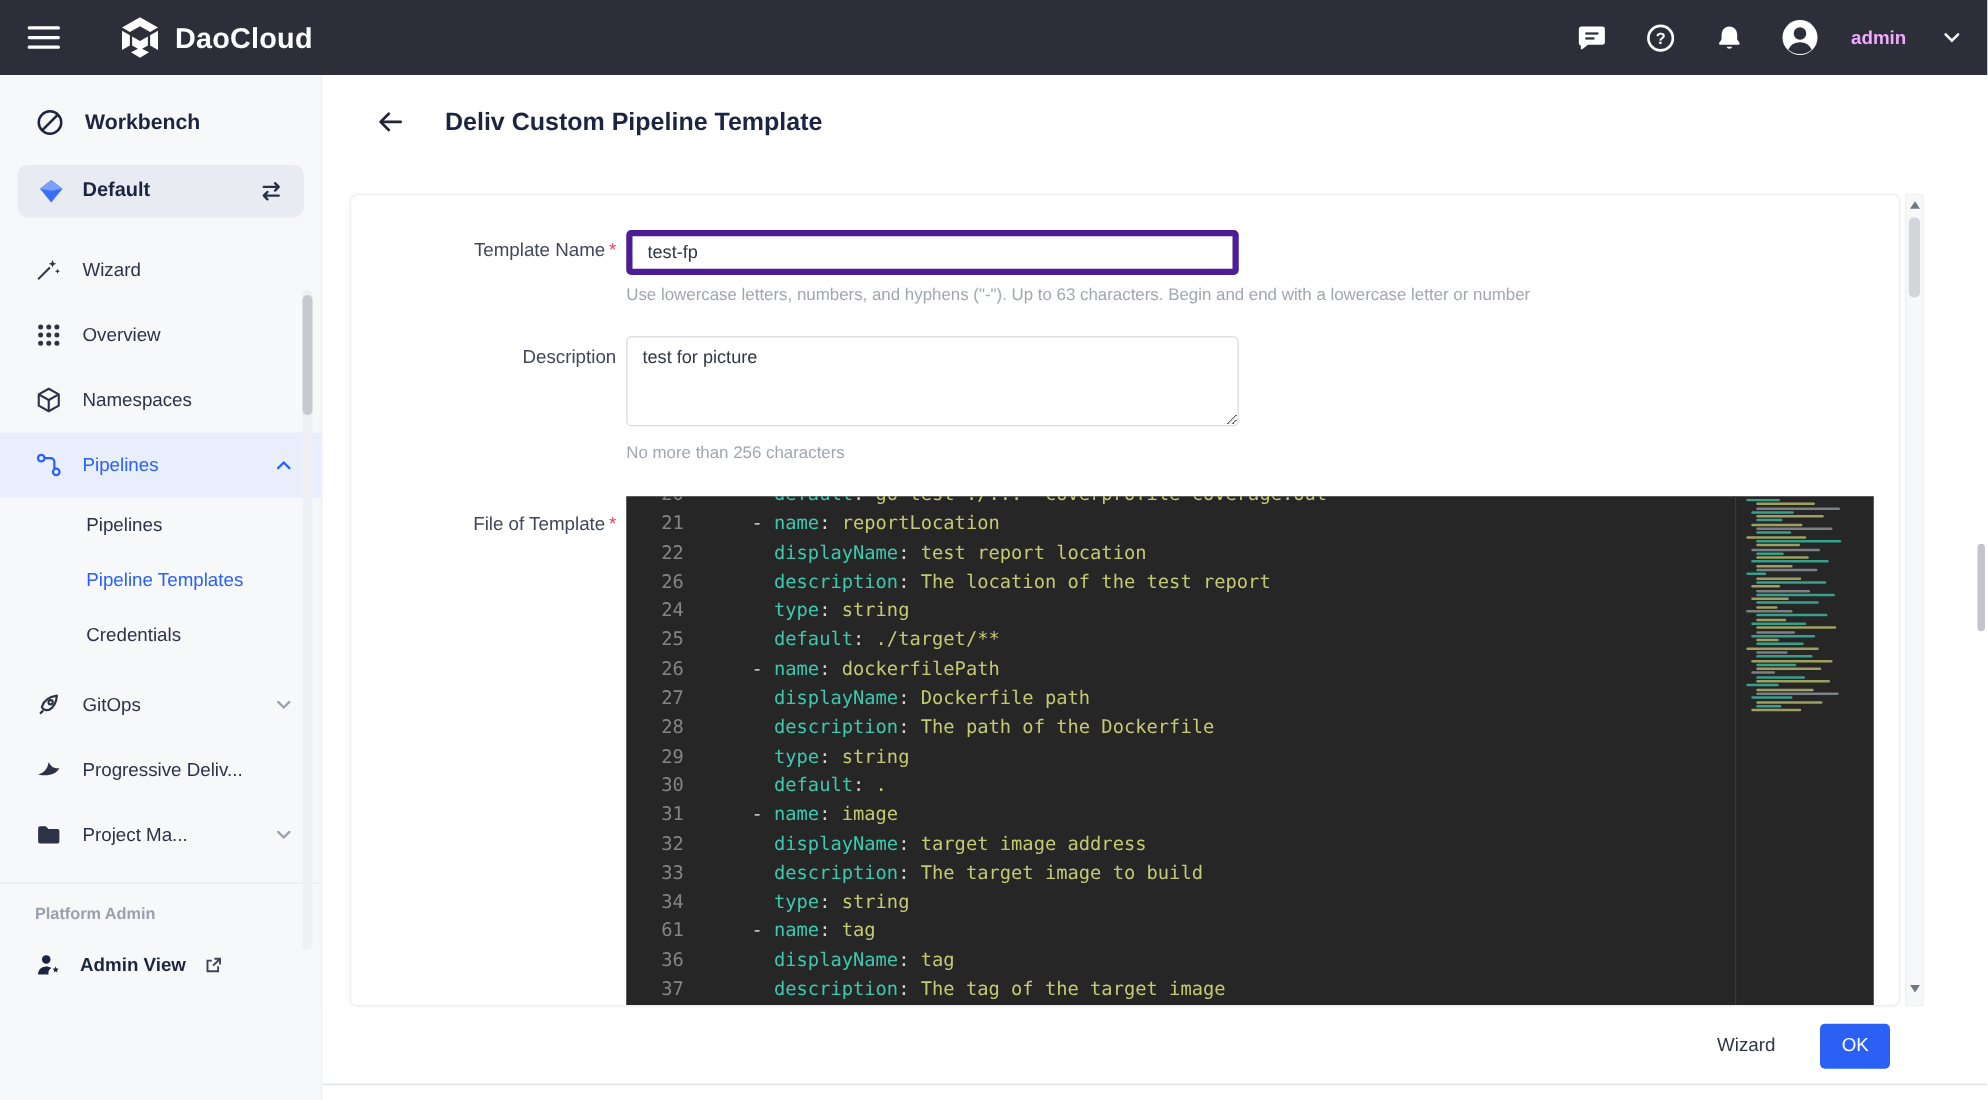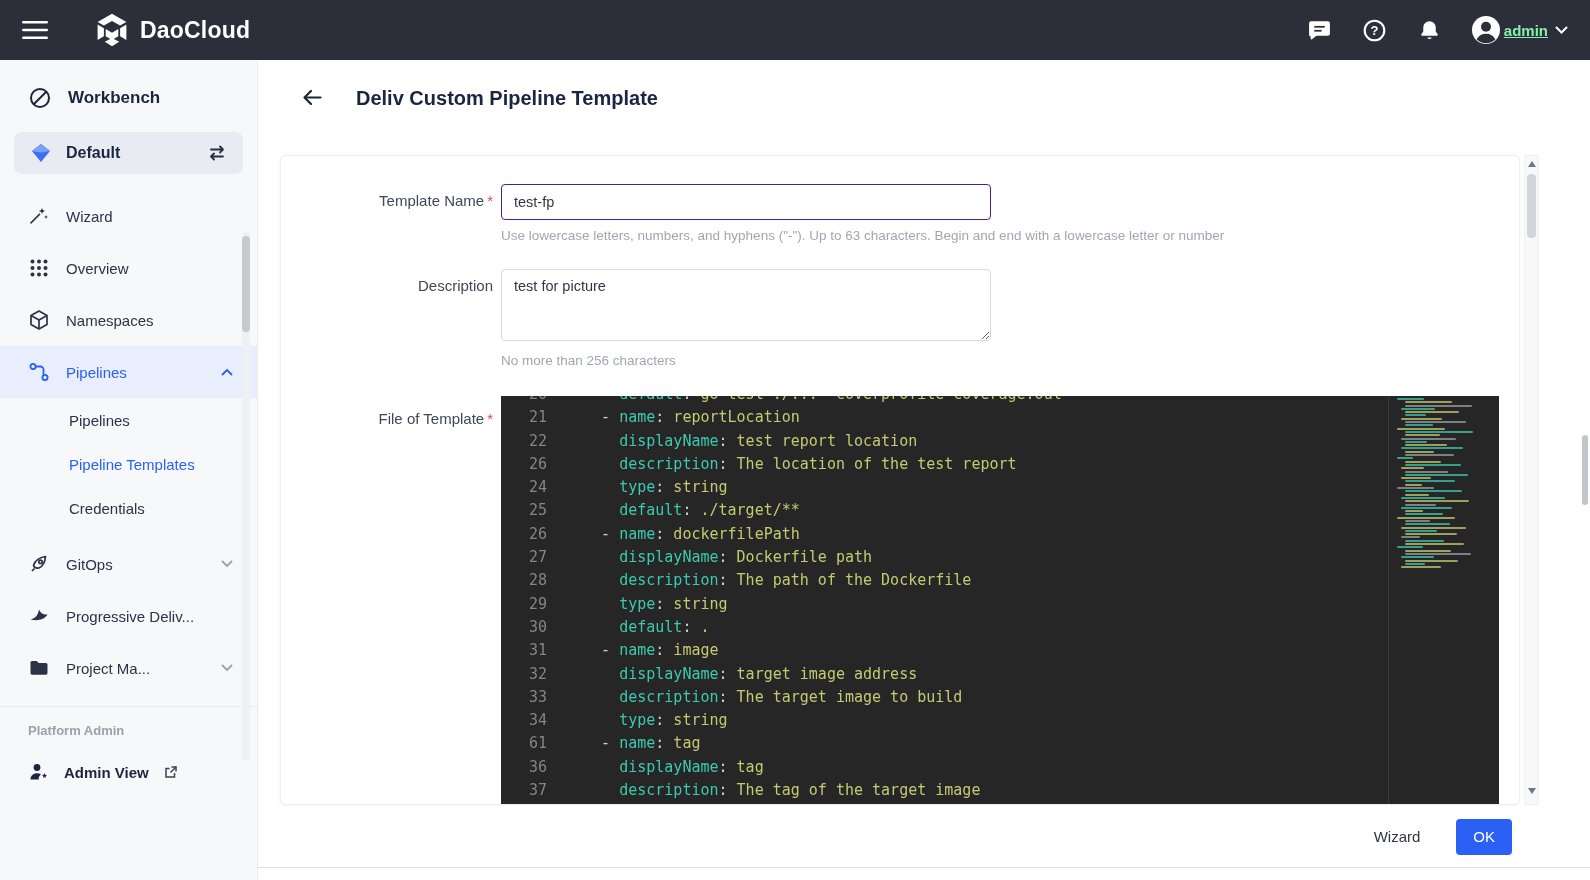--- a/index.html
+++ b/index.html
@@ -4,21 +4,21 @@
 <style>
   *{margin:0;padding:0;box-sizing:border-box;}
   html,body{width:1590px;height:880px;overflow:hidden;background:#fff;font-family:"Liberation Sans",sans-serif;}
 
   
   .topbar{height:60px;background:#2c2e3a;display:flex;align-items:center;padding:0 22px;}
   .hamburger{width:26px;margin-right:46px;cursor:pointer;display:flex;align-items:center;}
   .brand{display:flex;align-items:center;gap:10px;color:#fff;font-size:23px;font-weight:700;letter-spacing:.2px;}
   .topbar-right{margin-left:auto;display:flex;align-items:center;gap:27px;}
   .tb-icon{width:28px;height:28px;display:flex;align-items:center;justify-content:center;cursor:pointer;}
-  .user{display:flex;align-items:center;gap:3px;color:#86efac;font-size:15px;font-weight:600;cursor:pointer;text-decoration:underline;}
+  .user{display:flex;align-items:center;gap:26px;color:#f0abfc;font-size:15px;font-weight:600;cursor:pointer;}
 
   
   .app{display:flex;height:820px;}
 
   
   .sidebar{width:258px;background:#f7f8fa;border-right:1px solid #ececf0;position:relative;padding-top:14px;flex-shrink:0;}
   .wb-row{display:flex;align-items:center;gap:16px;height:48px;padding-left:28px;font-size:17px;font-weight:700;color:#1c2540;}
   .ws-pill{margin:10px 14px 16px;height:42px;background:#e8ebf2;border-radius:8px;display:flex;align-items:center;gap:14px;padding:0 16px;font-size:16px;font-weight:700;color:#1c2540;cursor:pointer;}
   .ws-swap{margin-left:auto;display:flex;}
   .nav-item{display:flex;align-items:center;gap:16px;height:52px;padding:0 24px 0 28px;font-size:15px;color:#2c3347;cursor:pointer;}
@@ -36,21 +36,21 @@
   .main{flex:1;position:relative;background:#fff;height:820px;overflow:hidden;}
   .page-header{height:76px;display:flex;align-items:center;padding-left:42px;gap:32px;}
   .back-btn{display:flex;align-items:center;cursor:pointer;}
   .page-title{font-size:20px;font-weight:700;color:#1b2440;}
 
   .card{position:absolute;left:22px;top:95px;width:1240px;height:650px;background:#fff;border:1px solid #edeef2;border-radius:6px;box-shadow:0 1px 5px rgba(20,30,60,.05);overflow:hidden;padding-top:28px;}
   .form-row{display:flex;align-items:flex-start;}
   .form-label{width:212px;text-align:right;padding-top:8px;font-size:15px;color:#3f4759;flex-shrink:0;}
   .req{color:#e5484d;margin-left:3px;}
   .form-content{margin-left:8px;}
-  .text-input{width:490px;height:36px;border:1px solid #4c1d95;border-radius:4px;padding:0 12px;font-size:14.5px;color:#2f3644;font-family:"Liberation Sans",sans-serif;outline:none;}
+  .text-input{width:490px;height:36px;border:5px solid #4c1d95;border-radius:4px;padding:0 12px;font-size:14.5px;color:#2f3644;font-family:"Liberation Sans",sans-serif;outline:none;}
   .textarea-input{width:490px;height:72px;border:1px solid #d7dade;border-radius:4px;padding:8px 12px;font-size:14.5px;color:#2f3644;font-family:"Liberation Sans",sans-serif;outline:none;resize:both;}
   .helper{margin-top:8px;font-size:13.5px;color:#a0a6b1;white-space:nowrap;}
   .row-gap1{margin-top:26px;}
   .row-gap2{margin-top:28px;}
   .form-label.top{padding-top:14px;}
 
   
   .editor{position:relative;width:998px;height:410px;background:#262626;overflow:hidden;cursor:text;}
   .code-lines{position:absolute;top:-13px;left:0;right:110px;}
   .code-row{display:flex;height:23.3px;line-height:23.3px;font-family:"DejaVu Sans Mono",monospace;font-size:15px;}

